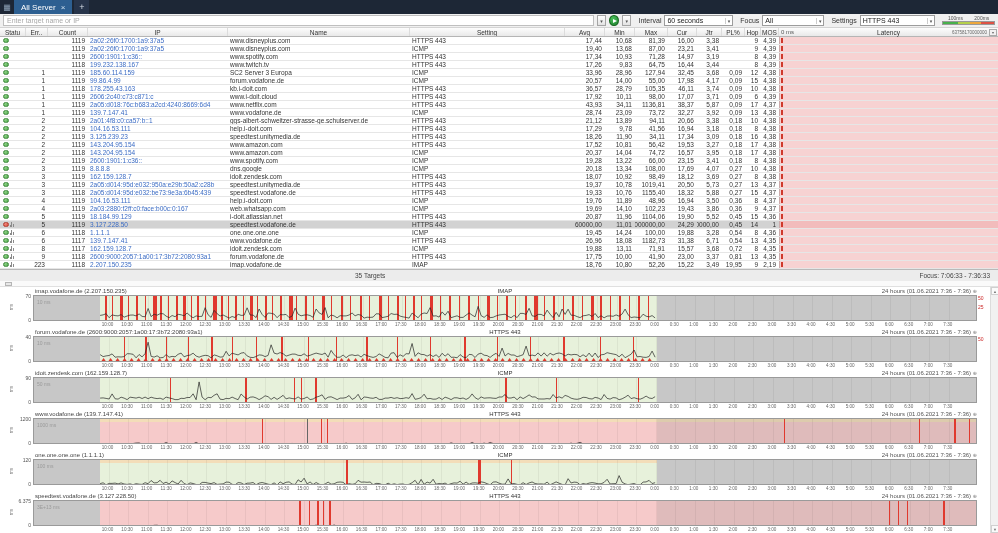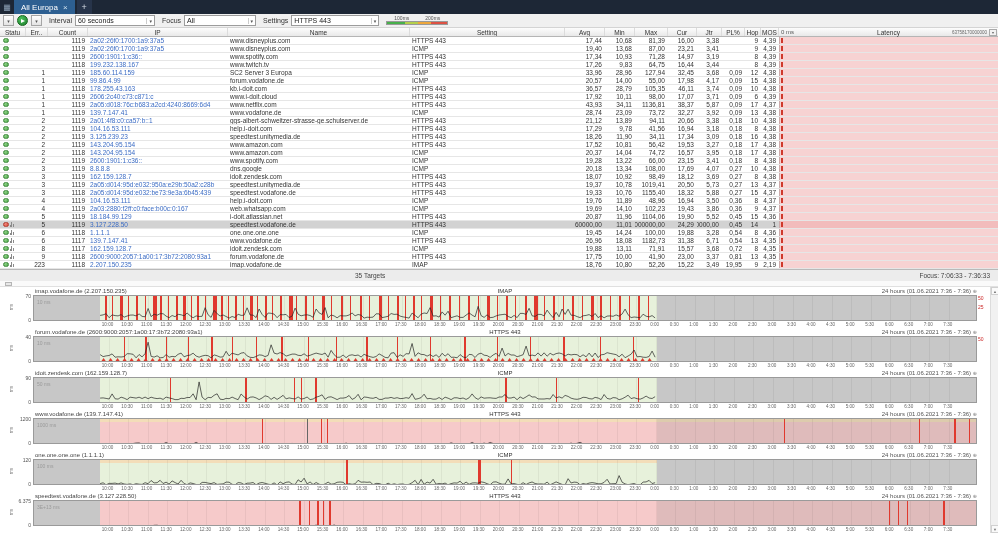--- a/index.html
+++ b/index.html
@@ -99,27 +99,28 @@
   .vscroll .arr.dn { position:absolute; bottom:0; }
 </style>
 </head>
 <body>
 
 <div id="app">
 
   <div class="tabbar">
     <span class="appicon">▦</span>
     <div class="tab">
-      <span>All Europa</span>
+      <span>All Server</span>
       <span class="close">×</span>
     </div>
     <div class="newtab">+</div>
   </div>
 
   <div class="toolbar">
+    <input class="search" placeholder="Enter target name or IP" style="">
     <div class="mini">▾</div>
     <div class="play">
         <i></i>
       </div>
     <div class="mini">▾</div>
     <span class="tlabel">Interval</span>
     <div class="select" style="width:80px">
       <span>60 seconds</span>
         <i>▾</i>
     </div>

